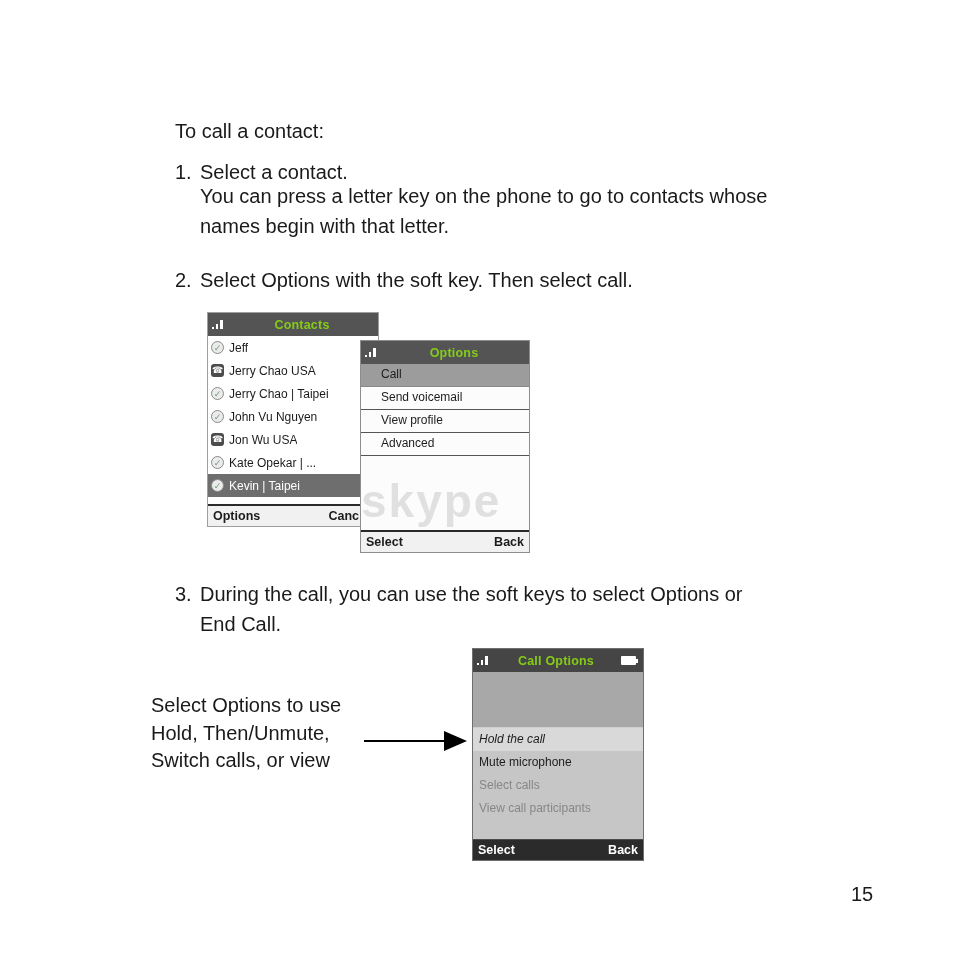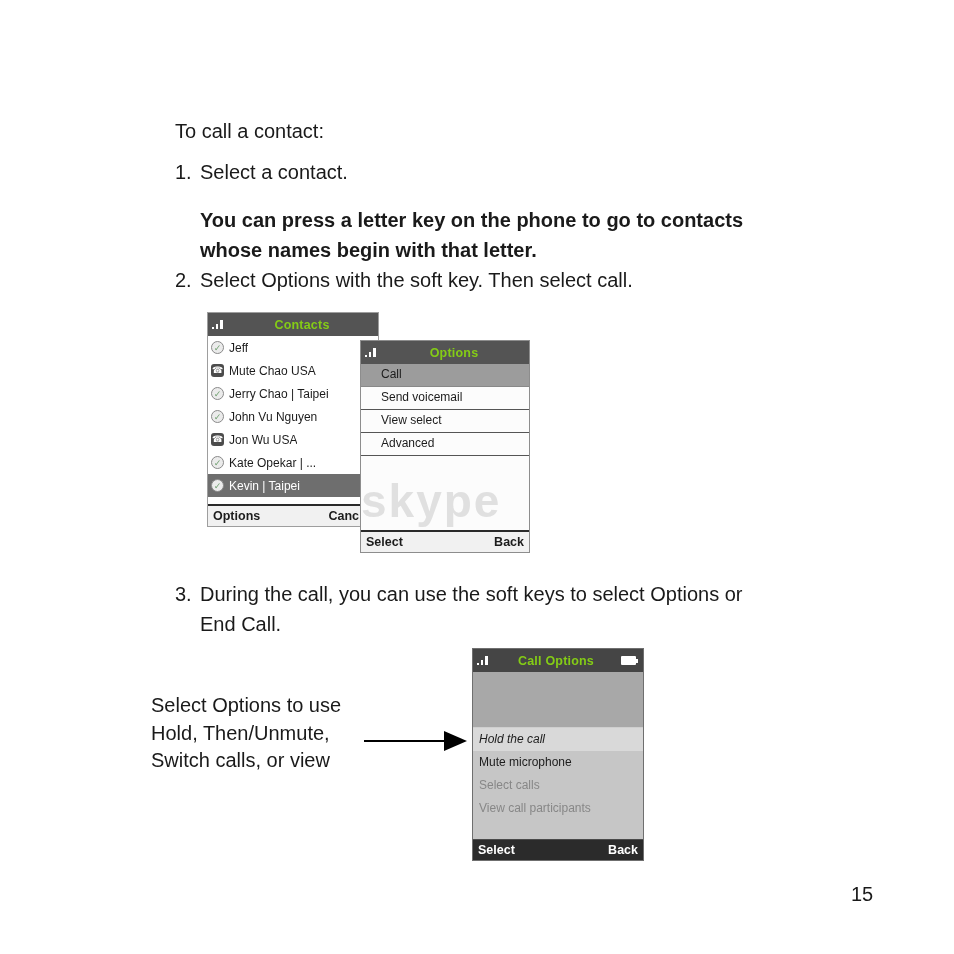--- a/index.html
+++ b/index.html
@@ -7,21 +7,21 @@
     width:954px; height:954px; background:#ffffff; position:relative;
     font-family:"Liberation Sans", sans-serif; color:#1a1a1a; overflow:hidden;
   }
   .doc-text { position:absolute; font-size:20px; line-height:30px; }
   #intro { left:175px; top:116px; }
   .step { display:flex; }
   #step1 { left:175px; top:157px; }
   #step2 { left:175px; top:265px; }
   #step3 { left:175px; top:579px; }
   .num { width:25px; flex:none; }
-  #step1-note { left:200px; top:205px; width:600px;font-weight:bold; }
+  #step1-note { left:200px; top:181px; width:600px; }
   #step3 .stext { width:570px; }
   #callout { left:151px; top:692px; font-size:20px; line-height:27.5px; }
   #page-number { left:851px; top:879px; }
 
   
   .arrow-line { position:absolute; left:364px; top:740px; width:82px; height:2px; background:#000; }
   .arrow-head { position:absolute; left:444px; top:731px; width:0; height:0;
     border-left:23px solid #000; border-top:10px solid transparent; border-bottom:10px solid transparent; }
 
   
@@ -109,21 +109,21 @@
           <rect x="8" y="1" width="3" height="9" fill="#fff"></rect>
         </svg>
       <span class="ttl">Contacts</span>
     </div>
     <div class="c-row">
       <span class="status-icon">✓</span>
       <span class="nm">Jeff</span>
     </div>
     <div class="c-row">
       <span class="phone-icon">☎</span>
-      <span class="nm">Mute Chao USA</span>
+      <span class="nm">Jerry Chao USA</span>
     </div>
     <div class="c-row">
       <span class="status-icon">✓</span>
       <span class="nm">Jerry Chao | Taipei</span>
     </div>
     <div class="c-row">
       <span class="status-icon">✓</span>
       <span class="nm">John Vu Nguyen</span>
     </div>
     <div class="c-row">
@@ -148,21 +148,21 @@
     <div class="titlebar">
       <svg class="signal" width="14" height="11" viewBox="0 0 14 11">
           <rect x="0" y="8" width="2" height="2" fill="#fff"></rect>
           <rect x="4" y="5" width="2" height="5" fill="#fff"></rect>
           <rect x="8" y="1" width="3" height="9" fill="#fff"></rect>
         </svg>
       <span class="ttl">Options</span>
     </div>
     <div class="o-row selected">Call</div>
     <div class="o-row">Send voicemail</div>
-    <div class="o-row">View select</div>
+    <div class="o-row">View profile</div>
     <div class="o-row">Advanced</div>
     <div class="watermark">skype</div>
     <div class="softbar">
       <span>Select</span>
       <span>Back</span>
     </div>
   </div>
 
   <div class="phone" id="call-options-screen">
     <div class="titlebar">

